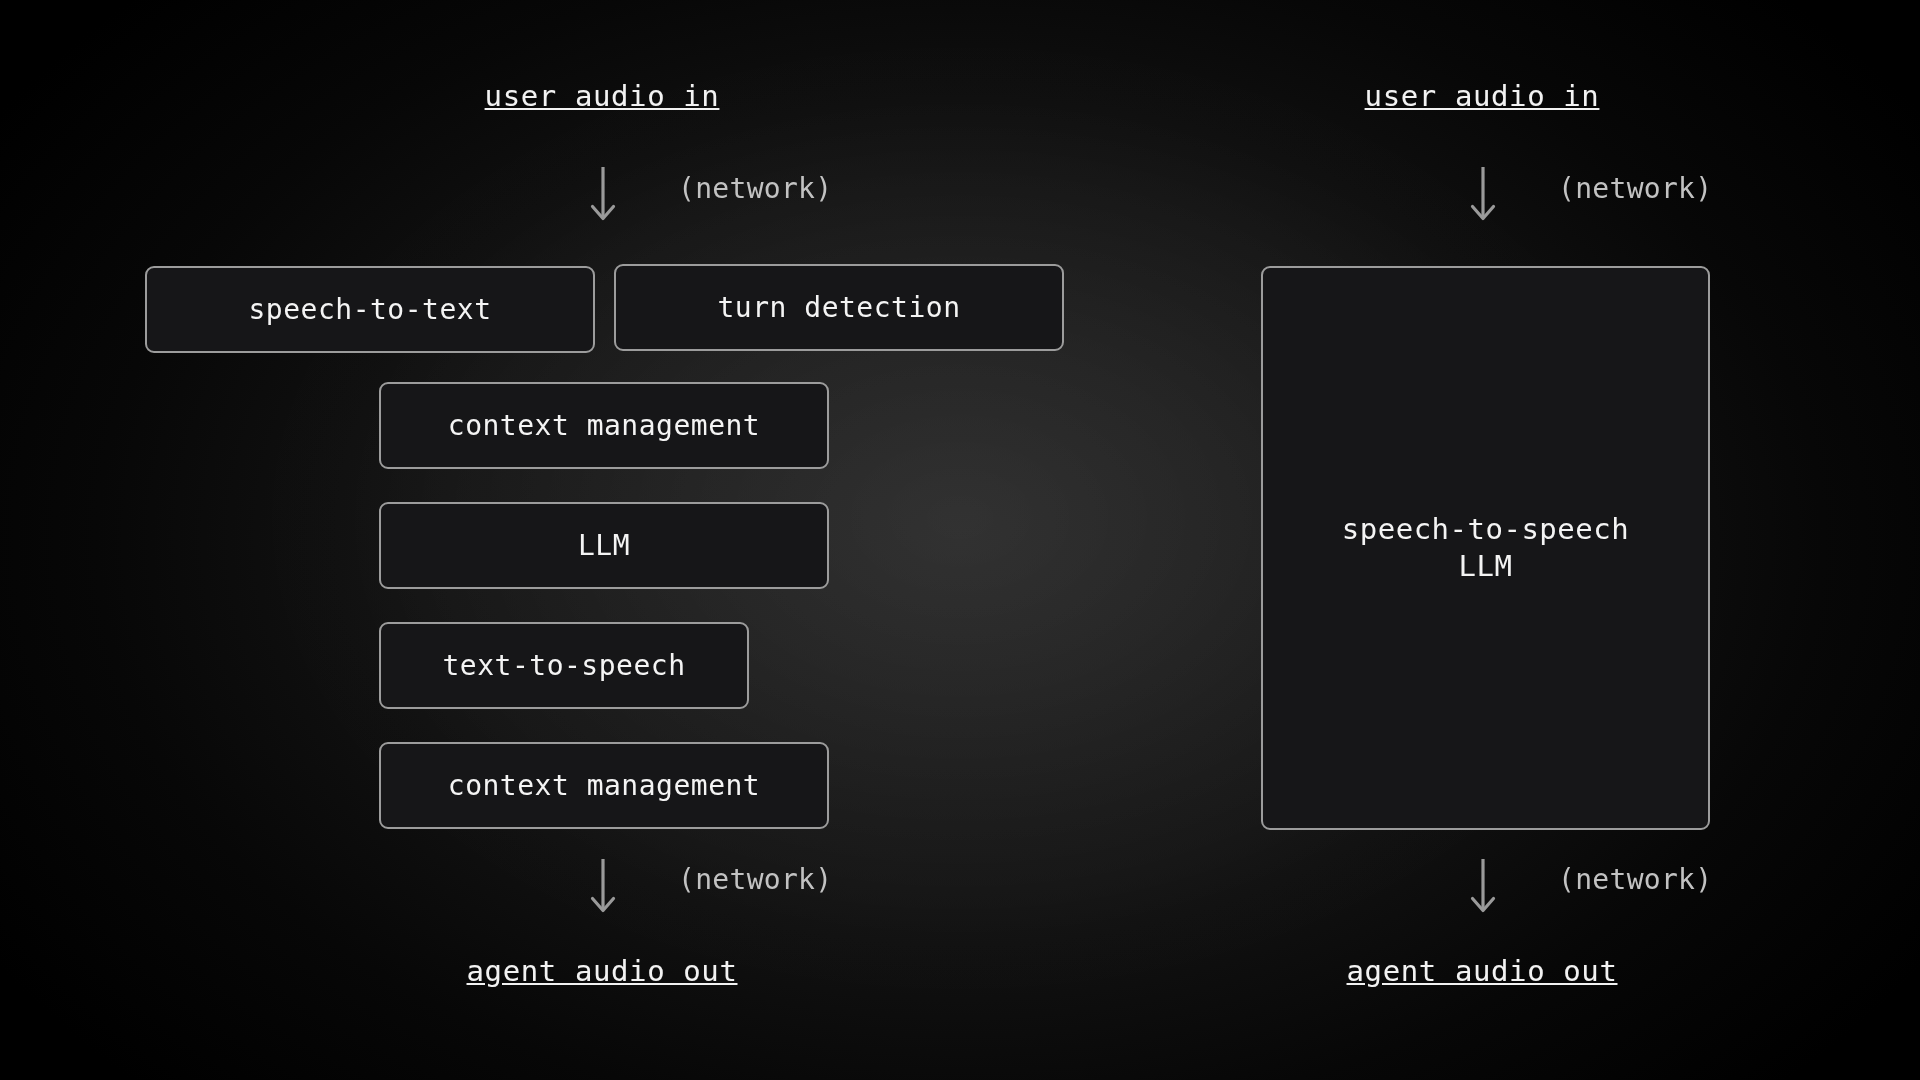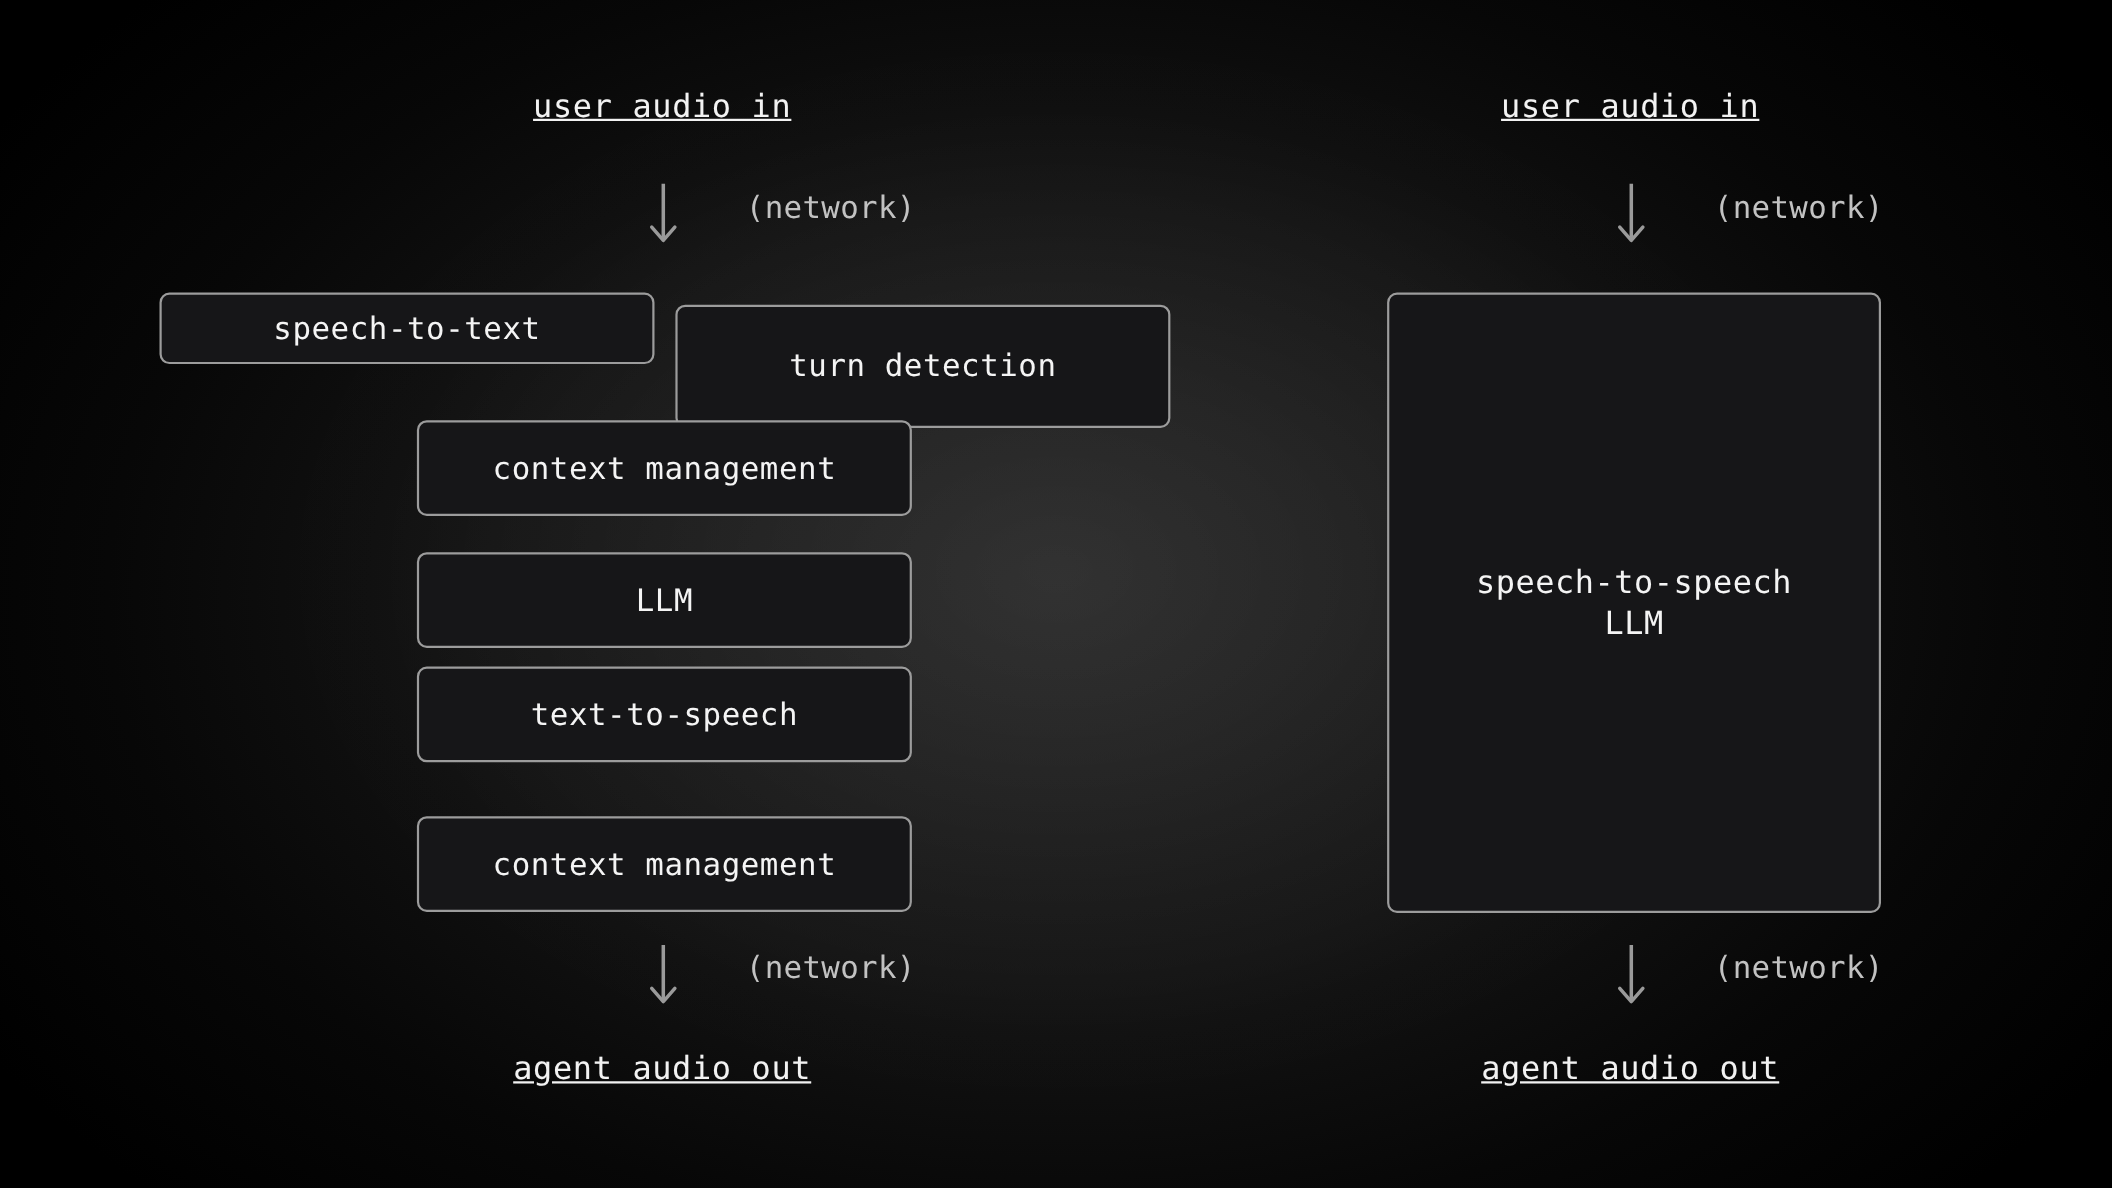--- a/index.html
+++ b/index.html
@@ -94,29 +94,29 @@
 
   <div class="arrow" style="left:586px; top:165px;">
     <svg width="34" height="62" viewBox="0 0 34 62" aria-hidden="true">
       <path d="M17 2 L17 52" stroke="#9a9a9a" stroke-width="3.2" fill="none" stroke-linecap="butt"></path>
       <path d="M6.5 41.5 L17 53.5 L27.5 41.5" stroke="#9a9a9a" stroke-width="3.2" fill="none" stroke-linecap="round" stroke-linejoin="round"></path>
     </svg>
   </div>
 
   <div class="net-label" style="left:678px; top:172px;">(network)</div>
 
-  <div class="node" style="left:145px; top:266px; width:450px; height:65px;">speech-to-text</div>
+  <div class="node" style="left:145px; top:266px; width:450px; height:87px;">speech-to-text</div>
 
-  <div class="node" style="left:614px; top:277px; width:450px; height:112px;">turn detection</div>
+  <div class="node" style="left:614px; top:264px; width:450px; height:87px;">turn detection</div>
 
   <div class="node" style="left:379px; top:382px; width:450px; height:87px;">context management</div>
 
   <div class="node" style="left:379px; top:502px; width:450px; height:87px;">LLM</div>
 
-  <div class="node" style="left:379px; top:606px; width:450px; height:87px;">text-to-speech</div>
+  <div class="node" style="left:379px; top:622px; width:370px; height:87px;">text-to-speech</div>
 
   <div class="node" style="left:379px; top:742px; width:450px; height:87px;">context management</div>
 
   <div class="arrow" style="left:586px; top:857px;">
     <svg width="34" height="62" viewBox="0 0 34 62" aria-hidden="true">
       <path d="M17 2 L17 52" stroke="#9a9a9a" stroke-width="3.2" fill="none" stroke-linecap="butt"></path>
       <path d="M6.5 41.5 L17 53.5 L27.5 41.5" stroke="#9a9a9a" stroke-width="3.2" fill="none" stroke-linecap="round" stroke-linejoin="round"></path>
     </svg>
   </div>
 

